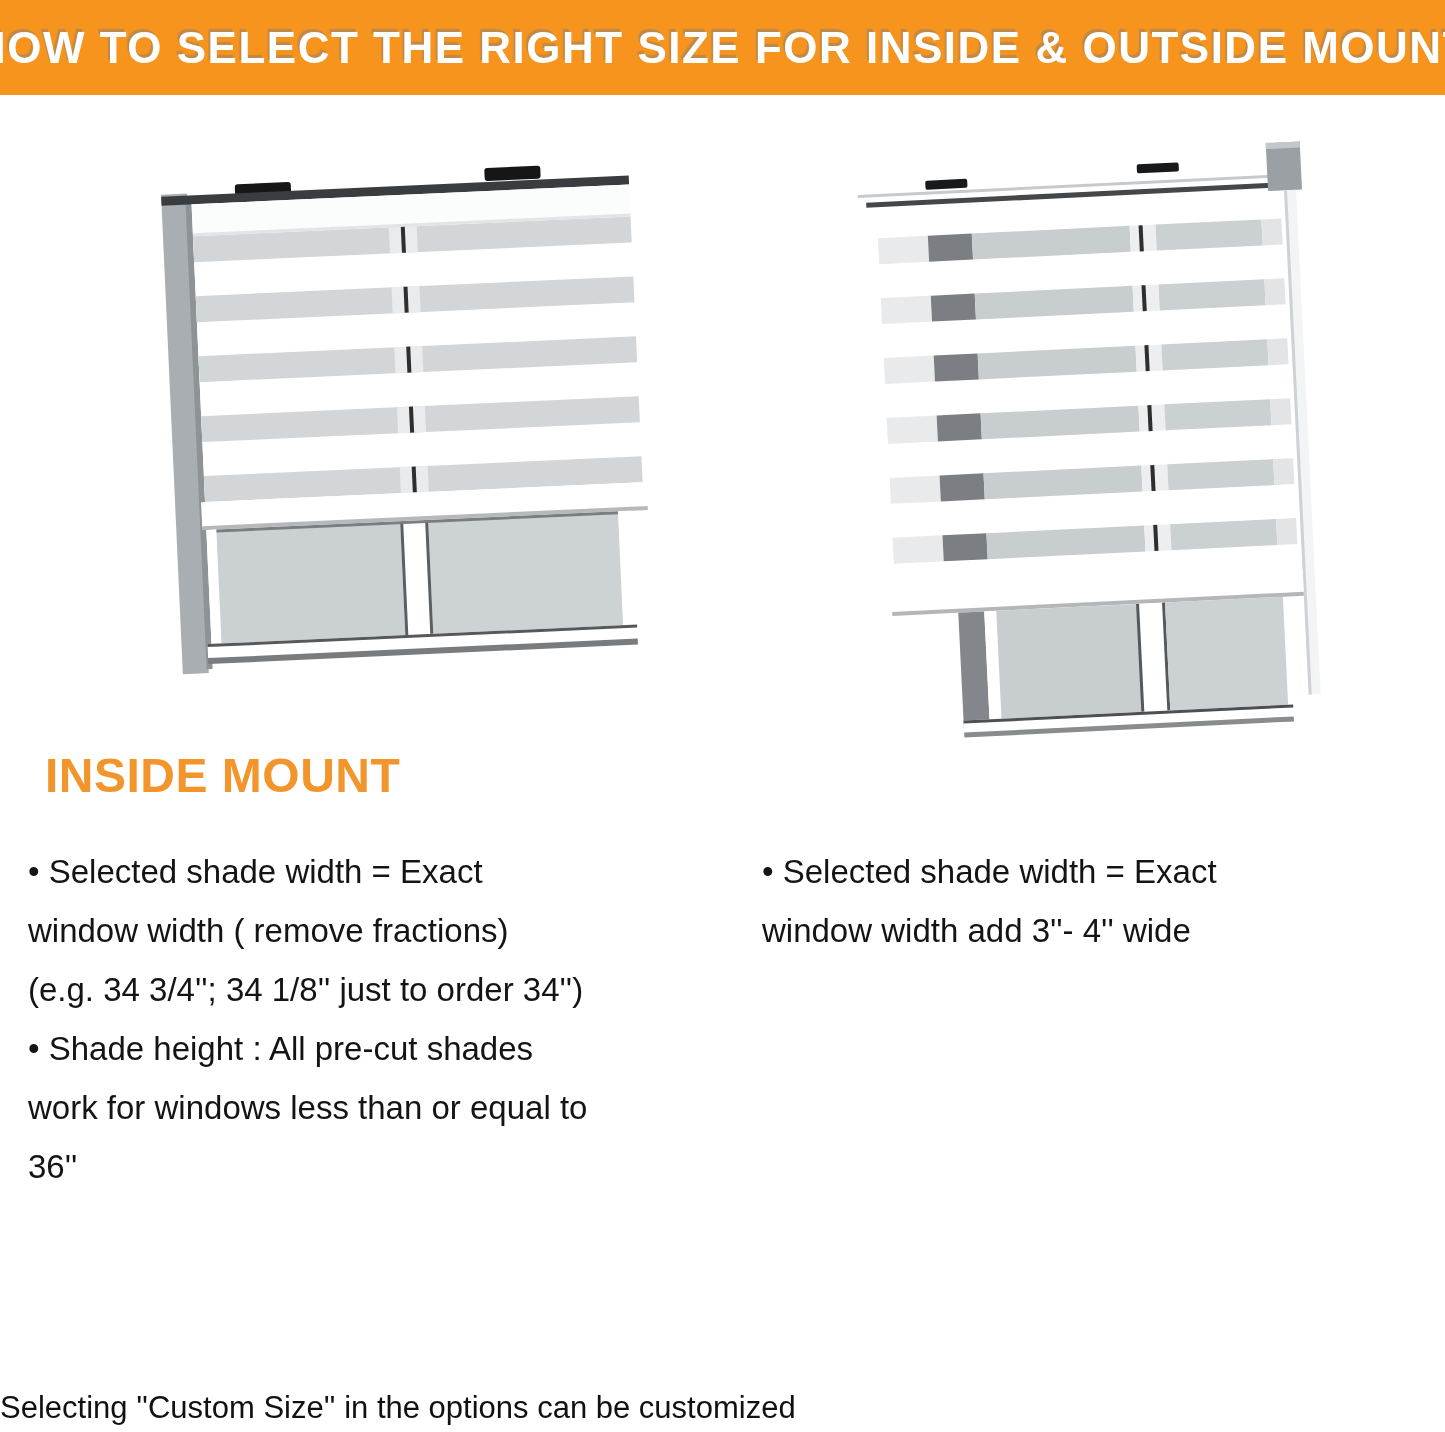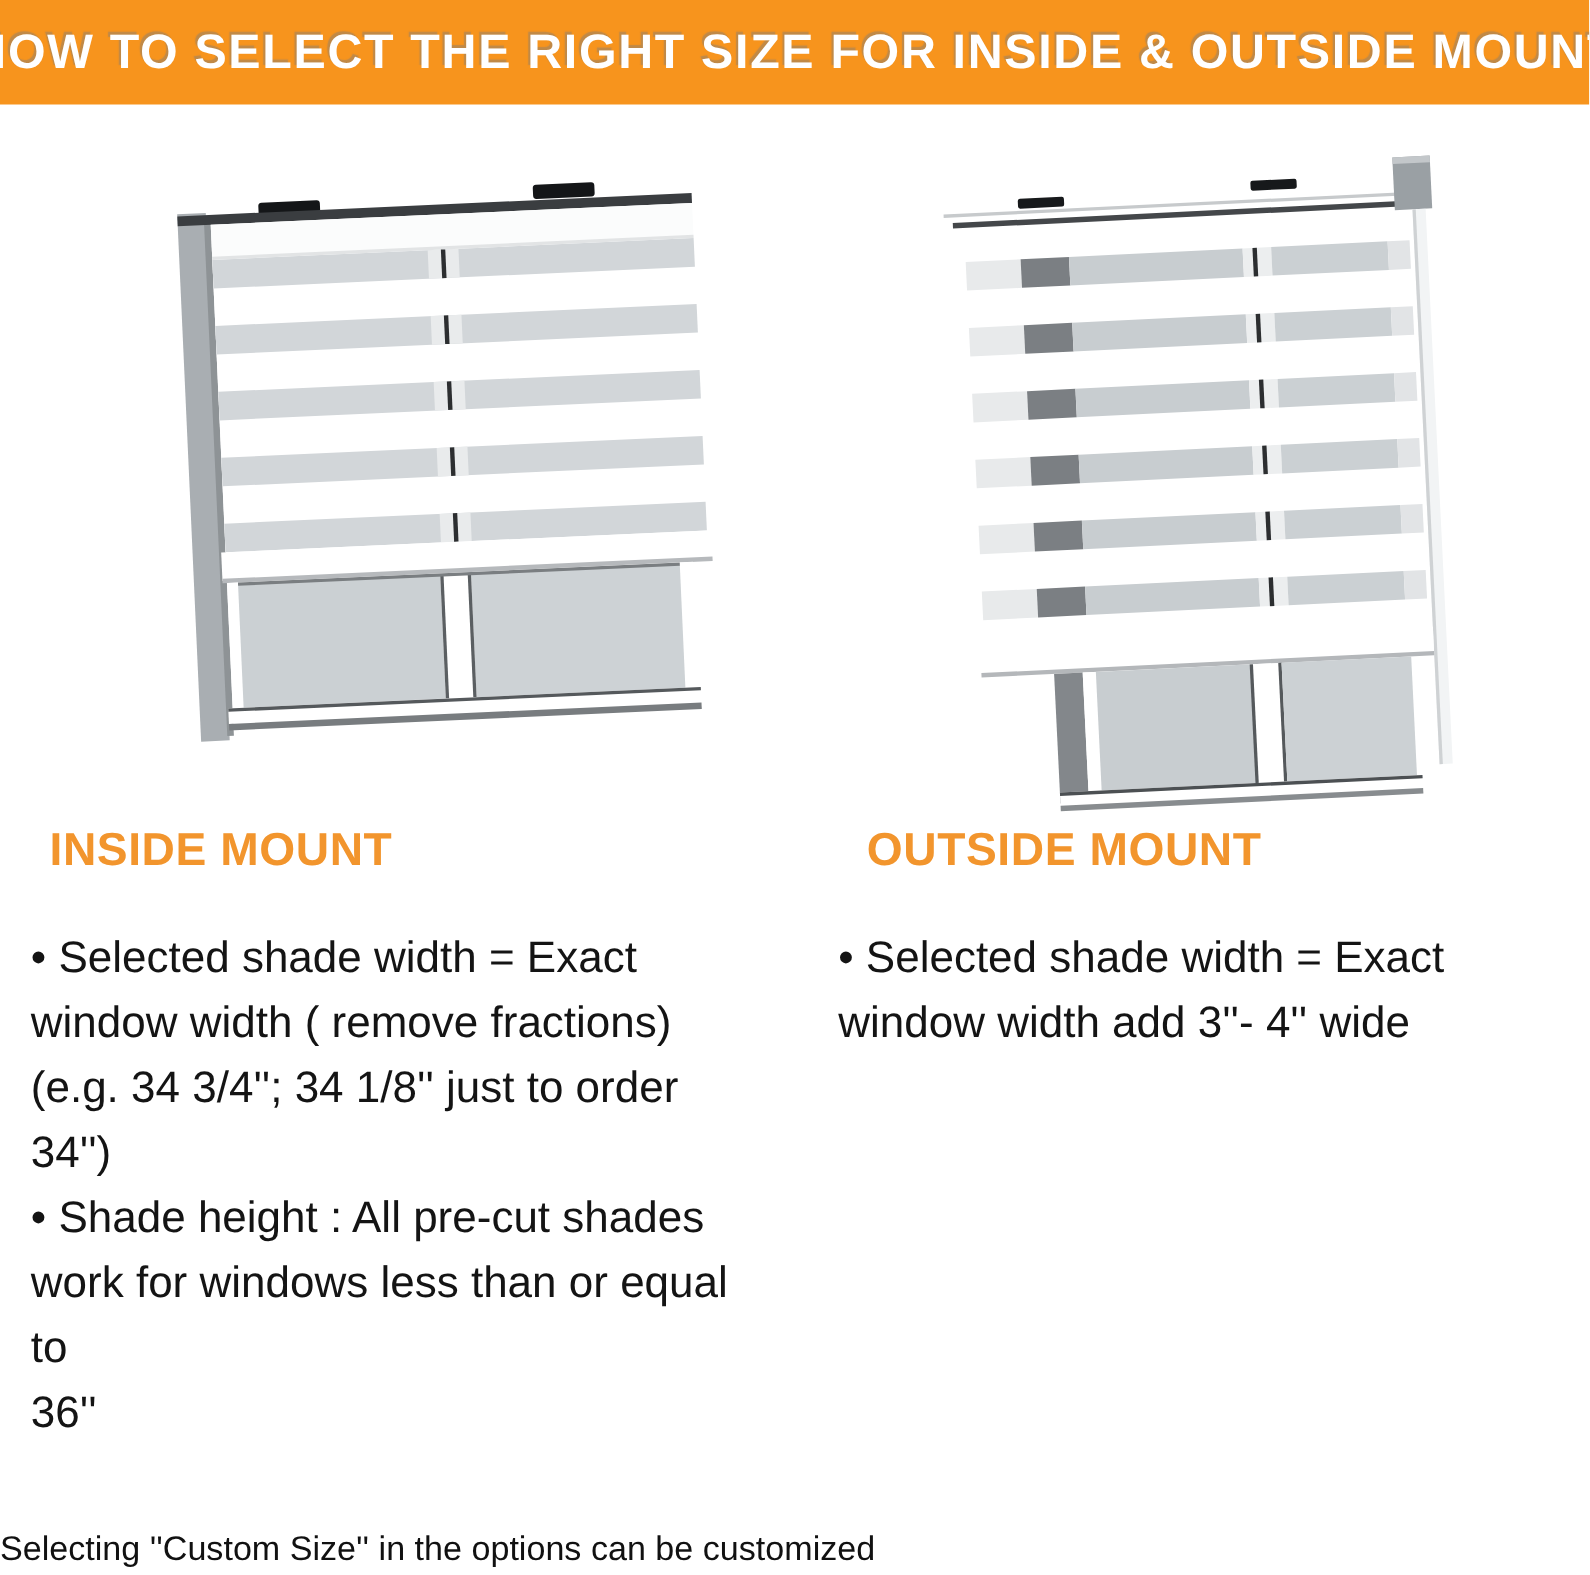--- a/index.html
+++ b/index.html
@@ -17,28 +17,28 @@
     color:#ffffff; font-weight:bold; font-size:44px; letter-spacing:1.5px;
     white-space:nowrap;
     text-shadow:-2px -3px 1px rgba(125,125,125,0.45);
   }
   .figure { position:absolute; }
   .figure-inside  { left:158px; top:150px; width:490px; height:558px; }
   .figure-outside { left:852px; top:140px; width:478px; height:600px; }
   .figure svg { width:100%; height:100%; overflow:visible; display:block; }
 
   .mount-heading {
-    position:absolute; top:748px; font-size:42px; font-weight:bold;
+    position:absolute; top:748px; font-size:48px; font-weight:bold;
     color:#F2952D; letter-spacing:0.5px; white-space:nowrap;
   }
   .heading-inside  { left:45px; }
   .heading-outside { left:788px; }
 
   .bullet-col {
-    position:absolute; top:842px; font-size:40px; line-height:59px;
+    position:absolute; top:842px; font-size:33px; line-height:59px;
     color:#141414;
   }
   .col-inside  { left:28px;  width:672px; }
   .col-outside { left:762px; width:680px; }
   .bullet { margin:0; white-space:pre-line; }
 
   .footer-note {
     position:absolute; left:0; top:1390px; width:1445px;
     text-align:left; font-size:31px; color:#111111; white-space:nowrap;
   }
@@ -185,21 +185,20 @@
         <rect x="305" y="466" width="118" height="108" fill="#ccd1d4"></rect>
 
         <rect x="98" y="574" width="330" height="12" fill="#ffffff"></rect>
         <rect x="98" y="574" width="330" height="3" fill="#4c5053"></rect>
         <rect x="98" y="586" width="330" height="5" fill="#888c8f"></rect>
       </g>
     </svg>
   </div>
 
   <div class="mount-heading heading-inside">INSIDE MOUNT</div>
-  <div class="mount-heading heading-outside">OUTSIDE MOUNT</div>
 
   <div class="bullet-col col-inside">
     <p class="bullet">• Selected shade width = Exact
 window width ( remove fractions)
 (e.g. 34 3/4''; 34 1/8'' just to order 34'')</p>
     <p class="bullet">• Shade height : All pre-cut shades
 work for windows less than or equal to
 36''</p>
   </div>
 

